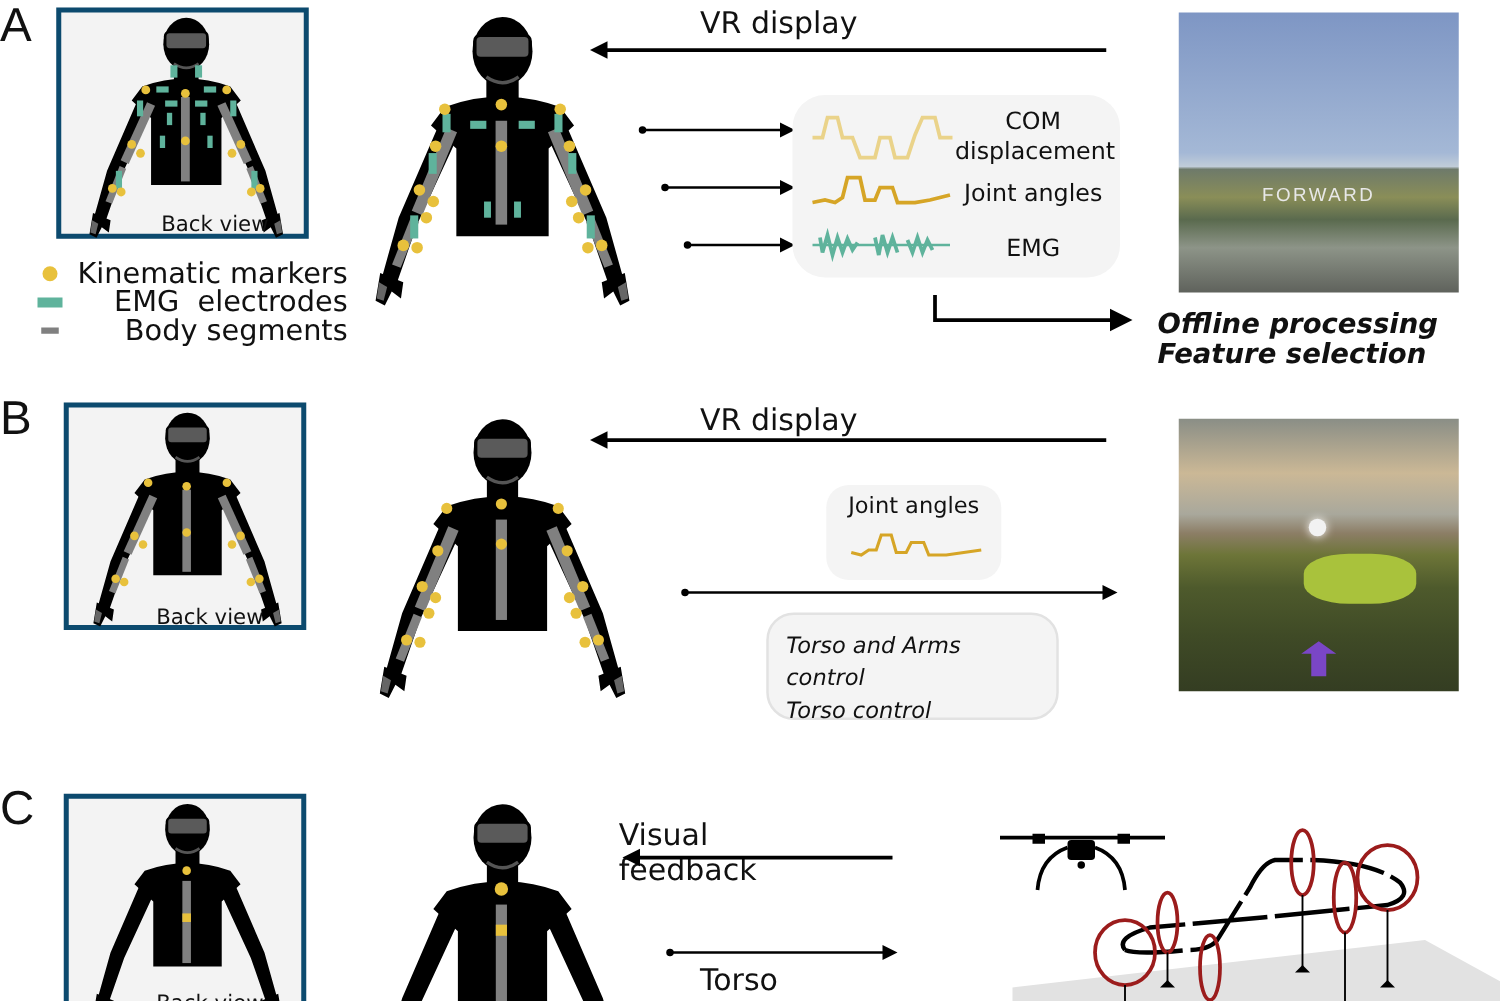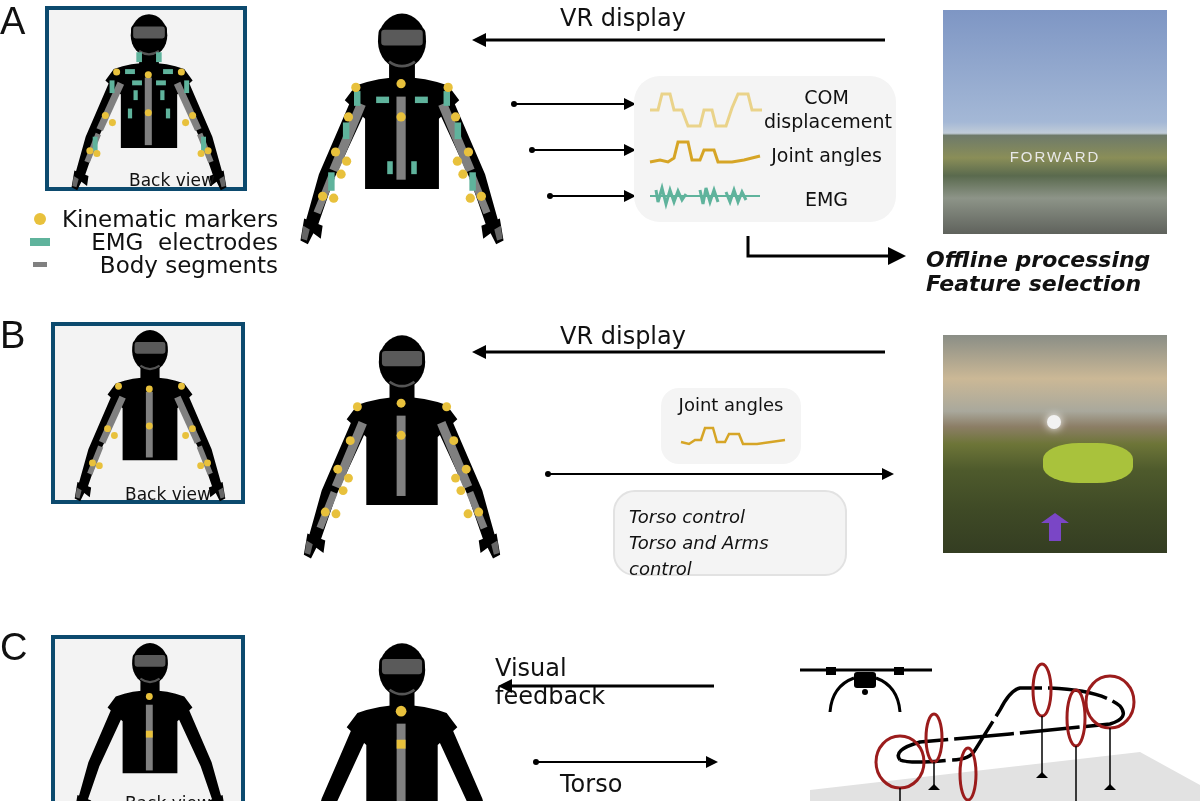--- a/index.html
+++ b/index.html
@@ -266,22 +266,22 @@
   </svg>
 </div>
 
 <svg class="abs" style="left:542px;top:466px" width="354" height="16">
   <line x1="6" y1="8" x2="342" y2="8" stroke="#000" stroke-width="2"></line>
     <circle cx="6" cy="8" r="3"></circle>
   <polygon points="352,8 340,2 340,14" fill="#000"></polygon>
 </svg>
 
 <div class="abs note-box" style="left:613px;top:490px;width:234px;height:86px">
+  <div>Torso and Arms control</div>
   <div>Torso control</div>
-  <div>Torso and Arms control</div>
 </div>
 
 <div class="abs scene" style="left:943px;top:335px;width:224px;height:218px;background:linear-gradient(#8a8e86 0%,#cbb896 20%,#a9a89c 35%,#8c7e66 42%,#6d7538 50%,#4e5a2c 62%,#3f4a26 80%,#343d22 100%)">
   <div class="abs" style="left:104px;top:80px;width:14px;height:14px;border-radius:50%;background:#f2f2f2;box-shadow:0 0 8px #fff"></div>
   <div class="abs" style="left:100px;top:108px;width:90px;height:40px;border-radius:40%;background:#a9c23c"></div>
   <svg class="abs" style="left:96px;top:176px" width="32" height="32">
     <path d="M2,12 L16,2 L30,12 L22,12 L22,30 L10,30 L10,12 Z" fill="#7a46c6"></path>
   </svg>
 </div>
 

